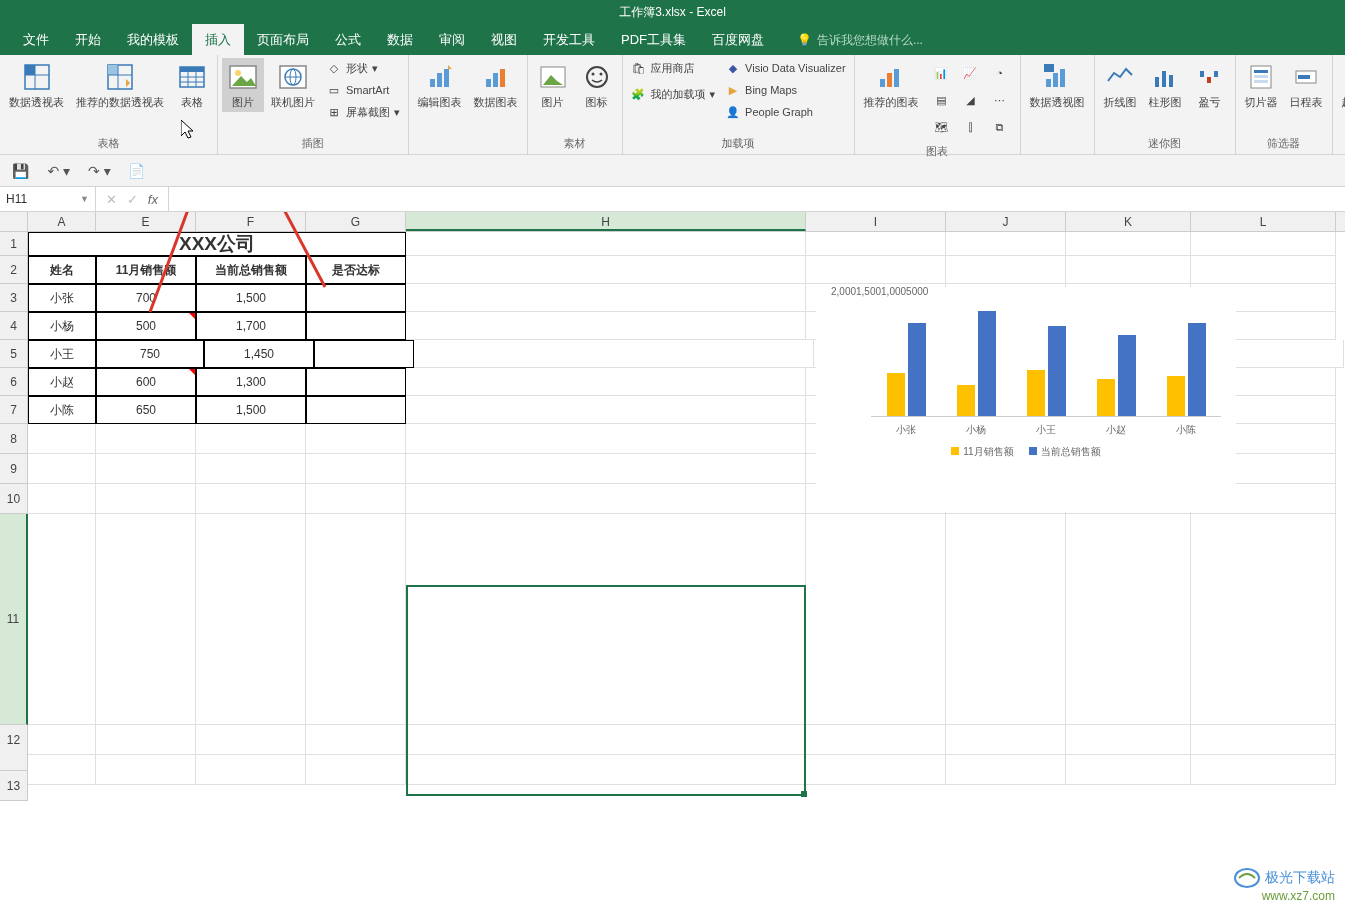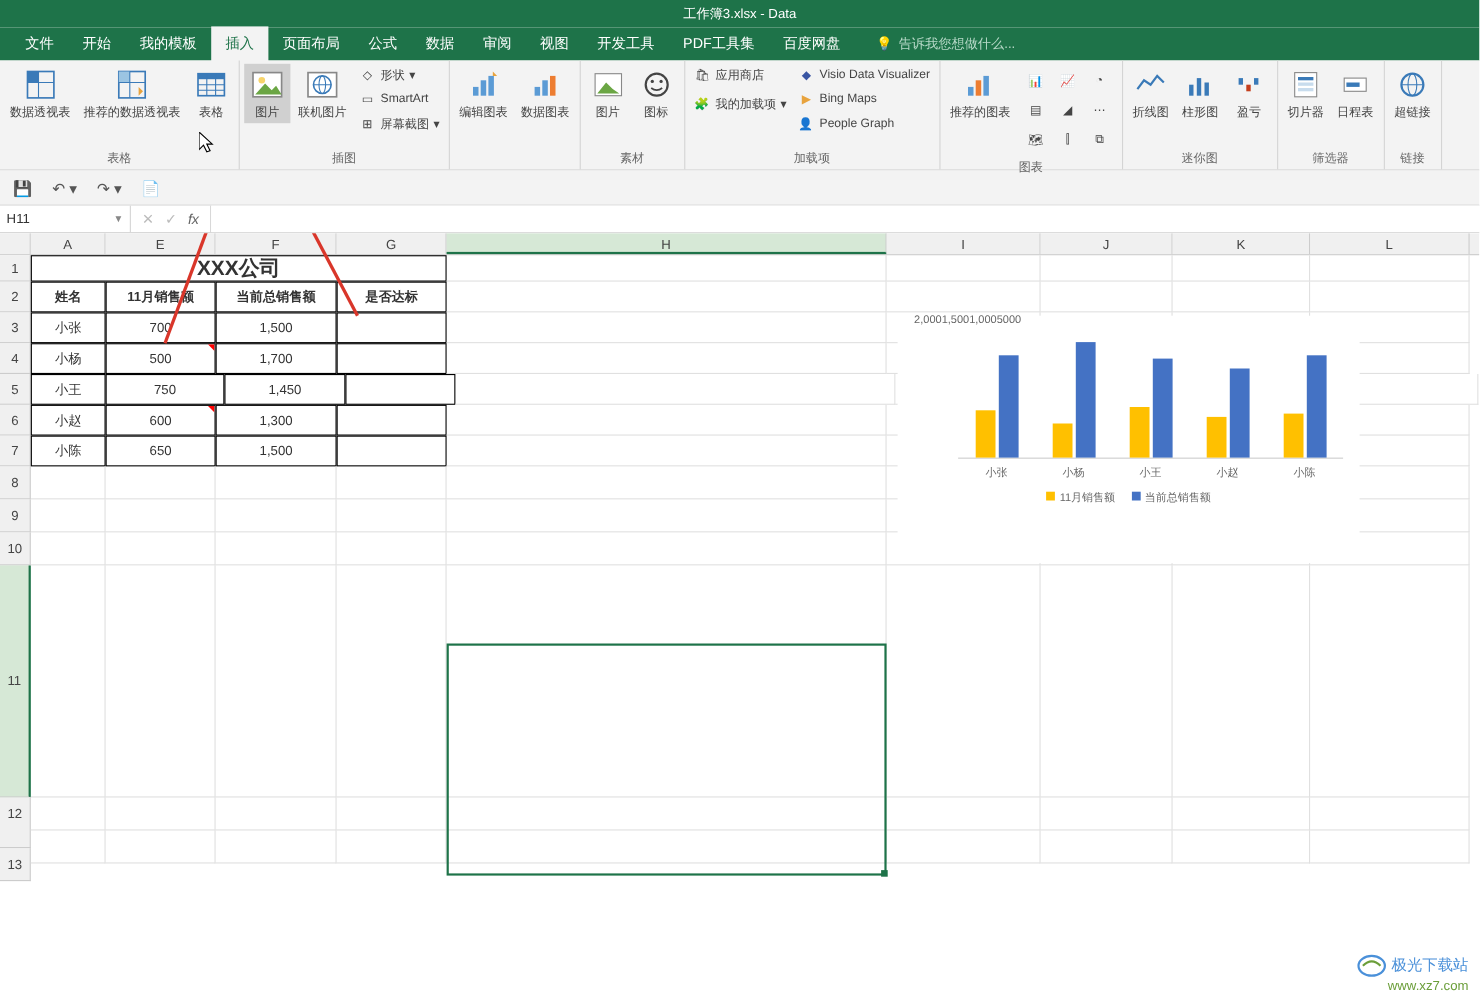--- a/index.html
+++ b/index.html
@@ -27,21 +27,21 @@
 .ribbon-btn-small { display: flex; align-items: center; padding: 2px 4px; cursor: pointer; font-size: 11px; color: #444; gap: 4px; white-space: nowrap; }
 .ribbon-icon-sm { width: 16px; height: 16px; display: inline-flex; align-items: center; justify-content: center; }
 .ribbon-col { display: flex; flex-direction: column; gap: 2px; }
 
 
 .qat { background: #f3f3f3; height: 32px; display: flex; align-items: center; padding-left: 12px; gap: 18px; border-bottom: 1px solid #d4d4d4; }
 .qat-btn { cursor: pointer; color: #555; font-size: 14px; }
 
 
 .formula-row { background: #fff; height: 25px; display: flex; align-items: center; border-bottom: 1px solid #d4d4d4; }
-.name-box { width: 119px; border-right: 1px solid #d4d4d4; padding: 0 6px; font-size: 12px; color: #333; display: flex; align-items: center; justify-content: space-between; height: 100%; }
+.name-box { width: 96px; border-right: 1px solid #d4d4d4; padding: 0 6px; font-size: 12px; color: #333; display: flex; align-items: center; justify-content: space-between; height: 100%; }
 .name-box-dd { color: #888; font-size: 9px; }
 .fx-controls { display: flex; align-items: center; gap: 10px; padding: 0 10px; color: #999; font-size: 13px; border-right: 1px solid #d4d4d4; height: 100%; }
 .fx-label { font-style: italic; color: #666; }
 .formula-input { flex: 1; padding: 0 8px; font-size: 12px; height: 100%; border: none; outline: none; }
 
 
 .grid-area { position: relative; overflow: hidden; height: calc(908px - 25px - 30px - 100px - 32px - 25px); background: #fff; }
 .col-headers { display: flex; height: 20px; background: #f0f0f0; border-bottom: 1px solid #ccc; }
 .corner { width: 28px; border-right: 1px solid #ccc; background: #f0f0f0; }
 .col-h { border-right: 1px solid #ccc; text-align: center; font-size: 12px; color: #444; line-height: 20px; background: #f0f0f0; }
@@ -89,21 +89,21 @@
 
 
 .cursor-arrow { position: absolute; pointer-events: none; z-index: 100; }
 
 svg { display: block; }
 </style>
 </head>
 <body>
 
 <div class="title-bar">
-  <span>工作簿3.xlsx - Data</span>
+  <span>工作簿3.xlsx - Excel</span>
 </div>
 
 <div class="menu-tabs">
   <div class="menu-tab">文件</div>
   <div class="menu-tab">开始</div>
   <div class="menu-tab">我的模板</div>
   <div class="menu-tab active">插入</div>
   <div class="menu-tab">页面布局</div>
   <div class="menu-tab">公式</div>
   <div class="menu-tab">数据</div>
@@ -315,20 +315,36 @@
             <span>⫿</span>
           </div>
         <div class="ribbon-btn-small" style="padding:0;justify-content:center;">
             <span>⧉</span>
           </div>
       </div>
     </div>
     <div class="ribbon-group-label">图表</div>
   </div>
 
+  <div class="ribbon-group">
+    <div class="ribbon-group-content">
+      <div class="ribbon-btn-large">
+        <div class="ribbon-icon-lg">
+            <svg width="32" height="32">
+              <rect x="5" y="18" width="5" height="8" fill="#5b9bd5"></rect>
+              <rect x="12" y="12" width="5" height="14" fill="#5b9bd5"></rect>
+              <rect x="19" y="8" width="5" height="18" fill="#5b9bd5"></rect>
+              <rect x="3" y="3" width="10" height="8" fill="#3a7ab8"></rect>
+            </svg>
+          </div>
+        <div class="ribbon-btn-label">数据透视图</div>
+      </div>
+    </div>
+    <div class="ribbon-group-label"></div>
+  </div>
 
   <div class="ribbon-group">
     <div class="ribbon-group-content">
       <div class="ribbon-btn-large">
         <div class="ribbon-icon-lg">
             <svg width="32" height="32">
               <polyline points="4,20 10,12 16,16 22,8 28,14" fill="none" stroke="#3a7ab8" stroke-width="2"></polyline>
             </svg>
           </div>
         <div class="ribbon-btn-label">折线图</div>

